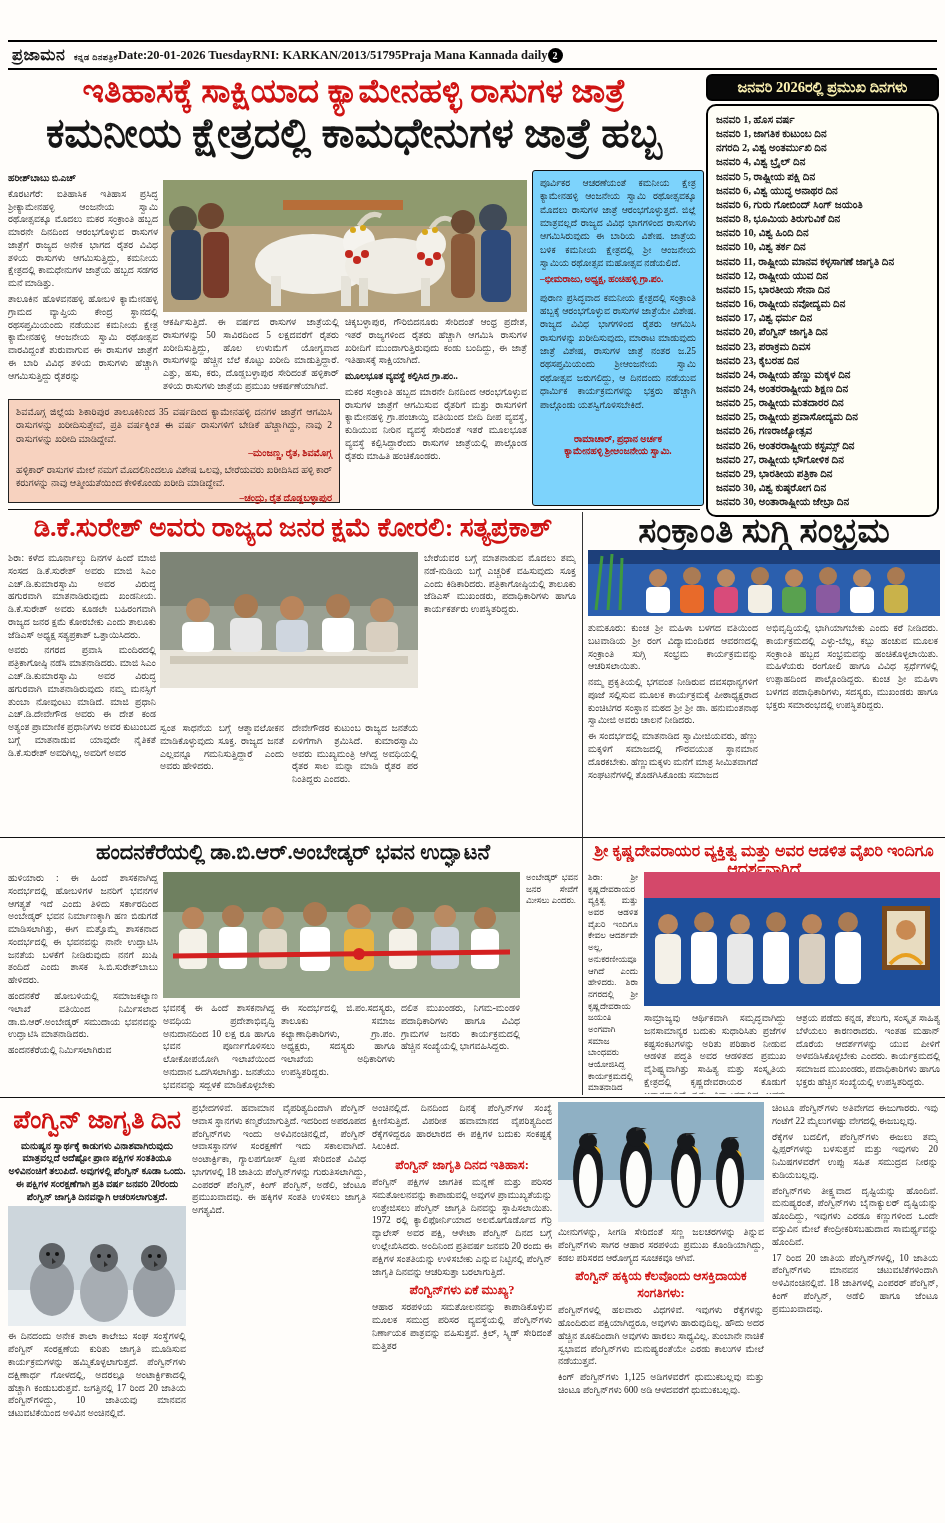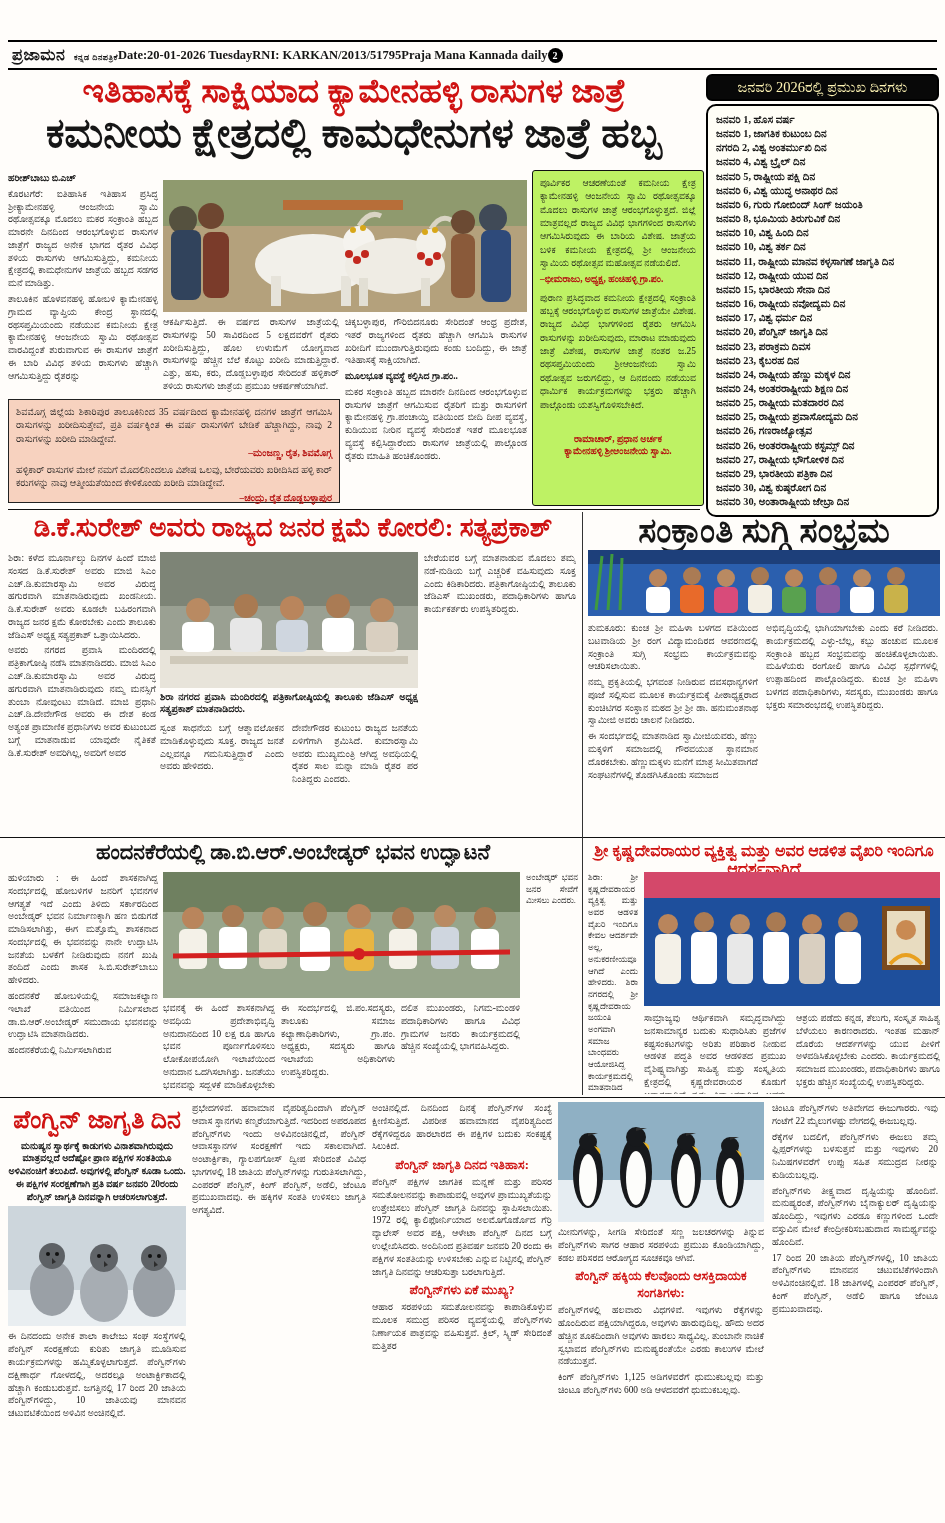--- a/index.html
+++ b/index.html
@@ -19,28 +19,28 @@
   .mast .meta{font-weight:bold;font-size:12.5px;}
   .pagenum{width:15px;height:15px;border-radius:50%;background:#000;color:#fff;
            font-size:10px;display:flex;align-items:center;justify-content:center;font-weight:bold;}
   
   .hl{position:absolute;font-weight:bold;text-align:center;line-height:1.05;}
   .red{color:#cf1312;}
   .caption{font-weight:bold;font-size:9.5px;line-height:1.25;text-align:justify;}
   
   .side-wrap{position:absolute;left:706px;top:74px;width:233px;}
   .side-title{background:#080808;color:#fdf3b3;border:2px solid #000;border-radius:6px;
-              font-weight:normal;font-size:14.5px;text-align:center;padding:3px 0;}
+              font-weight:bold;font-size:14.5px;text-align:center;padding:3px 0;}
   .side-box{border:2px solid #000;border-radius:10px;margin-top:3px;padding:7px 6px 6px 8px;background:#fffef6;}
   .side-item{font-size:10.3px;font-weight:bold;line-height:14.15px;white-space:nowrap;overflow:hidden;}
   
   .pinkbox{position:absolute;background:#f7d2bf;border:1.2px solid #222;padding:5px 7px;
            font-size:9.6px;line-height:1.4;text-align:justify;}
   .pinkbox .att{color:#b40f0f;font-weight:bold;text-align:right;margin:1px 0 3px 0;}
-  .ybox{position:absolute;background:#bef264;border:1.6px solid #111;border-radius:3px;
+  .ybox{position:absolute;background:#7dd3fc;border:1.6px solid #111;border-radius:3px;
         padding:6px 7px;font-size:9.4px;line-height:1.42;text-align:justify;}
   .ybox .att{color:#b40f0f;font-weight:bold;margin:3px 0 5px 0;}
   .ybox .sig{color:#b40f0f;font-weight:bold;text-align:center;margin-top:21px;line-height:1.3;}
   .subhead{color:#cf1312;font-weight:bold;font-size:12.5px;text-align:center;margin:4px 0 2px 0;}
   .photo{display:block;}
   .flowcol p{margin:0 0 3px 0;}
 </style>
 </head>
 <body>
 
@@ -186,21 +186,20 @@
         <rect x="70" y="66" width="32" height="34" rx="6" fill="#e7e7e7"></rect>
       <circle cx="132" cy="56" r="12" fill="#b9855c"></circle>
         <rect x="116" y="68" width="32" height="32" rx="6" fill="#cfd6df"></rect>
       <circle cx="178" cy="54" r="12" fill="#aa7b54"></circle>
         <rect x="162" y="66" width="32" height="34" rx="6" fill="#ffffff"></rect>
       <circle cx="222" cy="58" r="12" fill="#b98a62"></circle>
         <rect x="206" y="70" width="32" height="30" rx="6" fill="#d9cfc0"></rect>
     </g>
     <rect x="10" y="104" width="238" height="8" fill="#cfc9ba"></rect>
   </svg>
-  <div class="abs caption" style="left:160px;top:692px;width:258px;height:26px;">ಶಿರಾ ನಗರದ ಪ್ರವಾಸಿ ಮಂದಿರದಲ್ಲಿ ಪತ್ರಿಕಾಗೋಷ್ಠಿಯಲ್ಲಿ ತಾಲೂಕು ಜೆಡಿಎಸ್ ಅಧ್ಯಕ್ಷ ಸತ್ಯಪ್ರಕಾಶ್ ಮಾತನಾಡಿದರು.</div>
 
   <div class="col" style="left:160px;top:722px;width:124px;height:112px;">
     <p>ಸ್ವಂತ ಸಾಧನೆಯ ಬಗ್ಗೆ ಆತ್ಮಾವಲೋಕನ ಮಾಡಿಕೊಳ್ಳುವುದು ಸೂಕ್ತ. ರಾಜ್ಯದ ಜನತೆ ಎಲ್ಲವನ್ನೂ ಗಮನಿಸುತ್ತಿದ್ದಾರೆ ಎಂದು ಅವರು ಹೇಳಿದರು.</p>
   </div>
   <div class="col" style="left:292px;top:722px;width:126px;height:112px;">
     <p>ದೇವೇಗೌಡರ ಕುಟುಂಬ ರಾಜ್ಯದ ಜನತೆಯ ಏಳಿಗೆಗಾಗಿ ಶ್ರಮಿಸಿದೆ. ಕುಮಾರಸ್ವಾಮಿ ಅವರು ಮುಖ್ಯಮಂತ್ರಿ ಆಗಿದ್ದ ಅವಧಿಯಲ್ಲಿ ರೈತರ ಸಾಲ ಮನ್ನಾ ಮಾಡಿ ರೈತರ ಪರ ನಿಂತಿದ್ದರು ಎಂದರು.</p>
   </div>
   <div class="col" style="left:424px;top:552px;width:152px;height:282px;">
     <p>ಬೇರೆಯವರ ಬಗ್ಗೆ ಮಾತನಾಡುವ ಮೊದಲು ತಮ್ಮ ನಡೆ-ನುಡಿಯ ಬಗ್ಗೆ ಎಚ್ಚರಿಕೆ ವಹಿಸುವುದು ಸೂಕ್ತ ಎಂದು ಕಿಡಿಕಾರಿದರು. ಪತ್ರಿಕಾಗೋಷ್ಠಿಯಲ್ಲಿ ತಾಲೂಕು ಜೆಡಿಎಸ್ ಮುಖಂಡರು, ಪದಾಧಿಕಾರಿಗಳು ಹಾಗೂ ಕಾರ್ಯಕರ್ತರು ಉಪಸ್ಥಿತರಿದ್ದರು.</p>
   </div>

